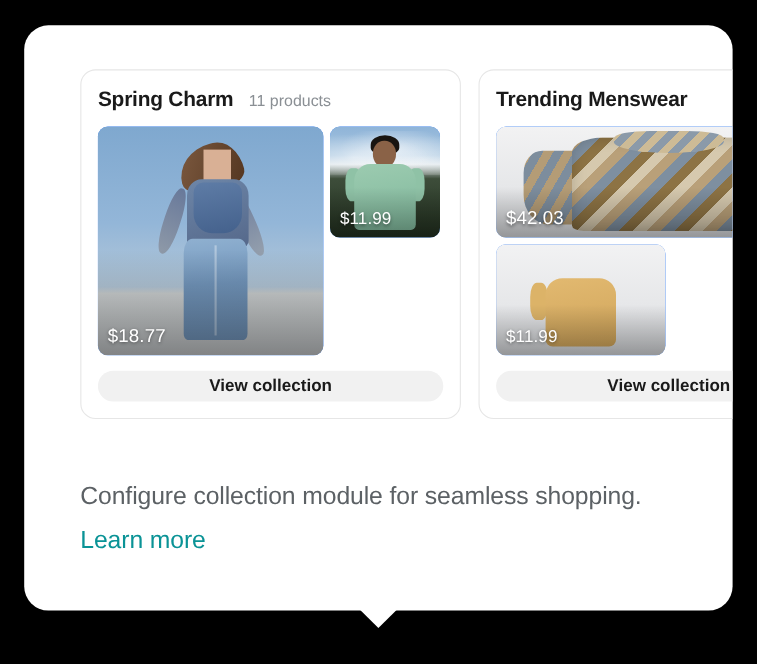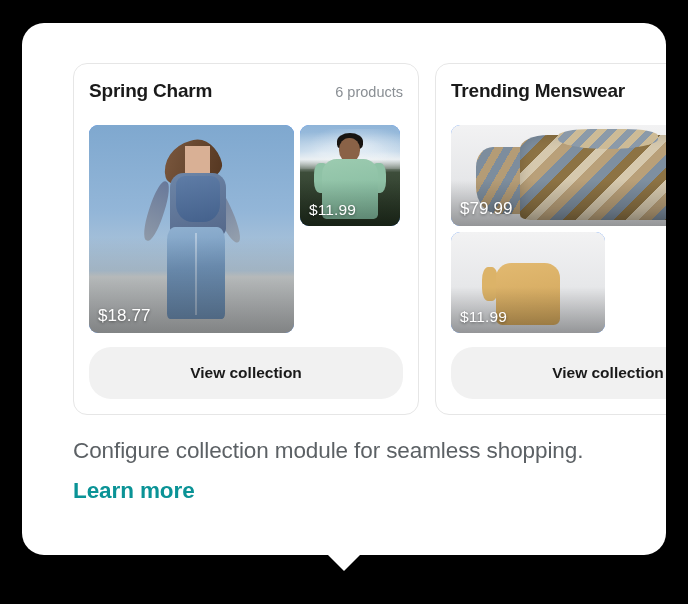--- a/index.html
+++ b/index.html
@@ -70,22 +70,21 @@
     flex: 0 0 346px;
     background: #ffffff;
     border: 1px solid #e6e6e6;
     border-radius: 14px;
     padding: 16px 15px 15px 15px;
   }
 
   .card-head {
     display: flex;
     align-items: baseline;
-    justify-content: space-between;
-    margin-bottom: 23px;
+    margin-bottom: 13px;
     white-space: nowrap;
   }
 
   .card-title {
     font-size: 19px;
     font-weight: bold;
     color: #1a1a1a;
     letter-spacing: -0.2px;
   }
 
@@ -130,21 +129,21 @@
     text-shadow: 0 1px 3px rgba(0,0,0,0.45);
     letter-spacing: 0.1px;
     z-index: 6;
   }
   .tile.tile-hero .price,
   .tile.tile-wide .price { font-size: 17px; }
 
   .view-collection-btn {
     margin-top: 14px;
     width: 100%;
-    height: 52px;
+    height: 28px;
     border: none;
     border-radius: 22px;
     background: #f1f1f1;
     color: #1a1a1a;
     font-family: "Liberation Sans", sans-serif;
     font-size: 15.5px;
     font-weight: bold;
     cursor: pointer;
     overflow: hidden;
     white-space: nowrap;
@@ -156,21 +155,21 @@
     left: 51px;
     top: 408px;
     width: 560px;
     font-size: 22.5px;
     line-height: 40px;
     color: #5c6165;
     letter-spacing: -0.1px;
   }
   .caption .learn-more {
     color: #0a9396;
-    font-weight: bold;
+    font-weight: normal;
     text-decoration: none;
     cursor: pointer;
   }
 
   
   
   
 
   .ph { position: absolute; inset: 0; }
 
@@ -297,21 +296,21 @@
 
   <div class="popover-surface">
 
     <div class="cards-viewport">
       <div class="cards-track">
 
         <div class="collection-card">
 
           <div class="card-head">
             <span class="card-title">Spring Charm</span>
-            <span class="card-count">6 products</span>
+            <span class="card-count">11 products</span>
           </div>
 
           <div class="grid-a">
 
             <div class="tile tile-hero">
               <div class="ph art-sky">
                 <div class="fig hero-hair"></div>
                 <div class="fig hero-head"></div>
                 <div class="fig hero-armL"></div>
                 <div class="fig hero-armR"></div>
@@ -353,21 +352,21 @@
           <div class="grid-b">
 
             <div class="tile tile-wide">
               <div class="ph art-studio-grey">
                 <div class="jacket-sl-l"></div>
 
                 <div class="jacket"></div>
                 <div class="jacket-collar"></div>
               </div>
               <div class="tile-shade"></div>
-              <span class="price">$79.99</span>
+              <span class="price">$42.03</span>
             </div>
 
 
             <div class="tile">
               <div class="ph art-studio-grey">
                 <div class="fig m3-sl-l"></div>
 
                 <div class="fig m3-torso"></div>
 
               </div>

